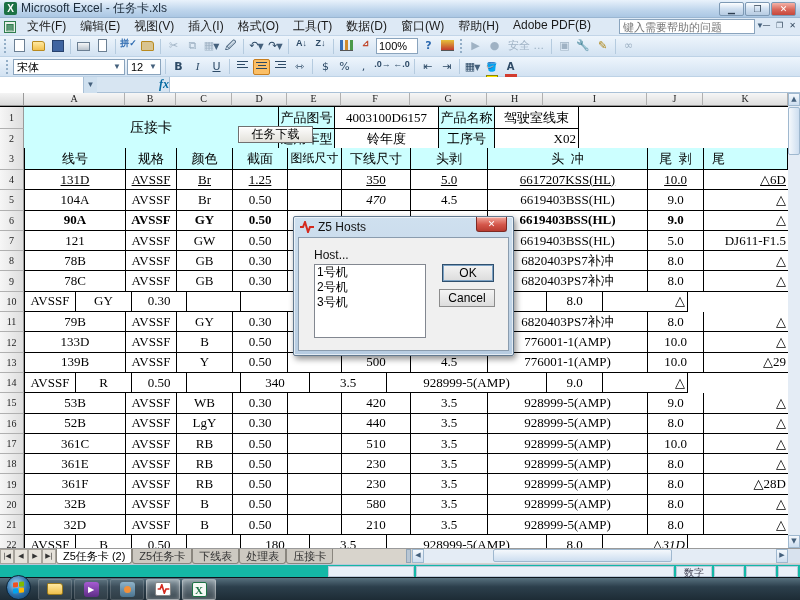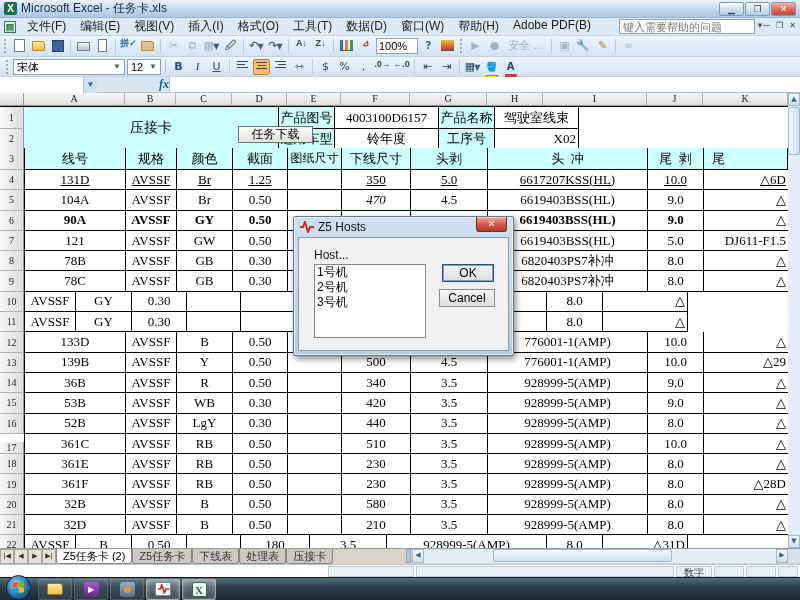--- a/index.html
+++ b/index.html
@@ -119,21 +119,21 @@
     font:11px/14px "Liberation Sans",sans-serif; background:#cdc9c1; color:#333;
     border-radius:0 0 3px 3px; flex:none; white-space:nowrap; }
   .tab.active { background:#fff; color:#000; }
   .hscroll { position:absolute; left:412px; top:549px; width:376px; height:14px;
     background:#e4ecf5; display:flex; }
   .hthumb { position:absolute; left:81px; top:0; width:179px; height:13px;
     background:linear-gradient(#f4f8fc,#cddef0); border:1px solid #9fb8cf; border-radius:2px; }
   .hsplit { position:absolute; left:406px; top:549px; width:5px; height:14px; background:#b8c6d4; border:1px solid #8fa4b8; }
   .szcorner { position:absolute; left:788px; top:549px; width:12px; height:14px; background:#d8e2ee; }
 
-  .statusbar { left:0; top:564px; width:800px; height:23px; background:#ffffff;
+  .statusbar { left:0; top:564px; width:800px; height:23px; background:#14b8a6;
     border-top:1px solid #b8c6d8; font:10px/12px "Liberation Sans",sans-serif; color:#445; }
   .seg { position:absolute; top:1px; height:11px; border:1px solid #bccadb; background:#e9f0f8; }
 
   
   .dialog { left:293px; top:216px; width:221px; height:140px;
     background:linear-gradient(#cfe0ef,#b7cce1); border:1px solid #62798f;
     box-shadow:2px 3px 6px rgba(0,0,0,.45), inset 0 0 0 1px rgba(255,255,255,.6);
     border-radius:2px; z-index:50; }
   .dlg-title { height:19px; display:flex; align-items:center; padding-left:6px; gap:4px;
     font-size:12px; color:#111; }
@@ -501,20 +501,21 @@
             <div class="cell" style="width: 69px;"></div>
             <div class="cell" style="width: 77px;"></div>
             <div class="cell" style="width: 160px;">6820403PS7补冲</div>
             <div class="cell" style="width: 56px;">8.0</div>
             <div class="cell right" style="width: 85px;">△</div>
           </div>
         </div>
         <div class="srow" style="height: 20.3px;">
           <div class="rowh">11</div>
           <div class="cells" style="height: 20.3px;">
+            <div class="cell" style="width: 101px;">79B</div>
             <div class="cell" style="width: 51px;">AVSSF</div>
             <div class="cell" style="width: 56px;">GY</div>
             <div class="cell" style="width: 55px;">0.30</div>
             <div class="cell" style="width: 54px;"></div>
             <div class="cell" style="width: 69px;"></div>
             <div class="cell" style="width: 77px;"></div>
             <div class="cell" style="width: 160px;">6820403PS7补冲</div>
             <div class="cell" style="width: 56px;">8.0</div>
             <div class="cell right" style="width: 85px;">△</div>
           </div>
@@ -545,21 +546,20 @@
             <div class="cell" style="width: 69px;">500</div>
             <div class="cell" style="width: 77px;">4.5</div>
             <div class="cell" style="width: 160px;">776001-1(AMP)</div>
             <div class="cell" style="width: 56px;">10.0</div>
             <div class="cell right" style="width: 85px;">△29</div>
           </div>
         </div>
         <div class="srow" style="height: 20.3px;">
           <div class="rowh">14</div>
           <div class="cells" style="height: 20.3px;">
-            <div class="cell" style="width: 101px;">36B</div>
             <div class="cell" style="width: 51px;">AVSSF</div>
             <div class="cell" style="width: 56px;">R</div>
             <div class="cell" style="width: 55px;">0.50</div>
             <div class="cell" style="width: 54px;"></div>
             <div class="cell" style="width: 69px;">340</div>
             <div class="cell" style="width: 77px;">3.5</div>
             <div class="cell" style="width: 160px;">928999-5(AMP)</div>
             <div class="cell" style="width: 56px;">9.0</div>
             <div class="cell right" style="width: 85px;">△</div>
           </div>
@@ -587,21 +587,21 @@
             <div class="cell" style="width: 56px;">LgY</div>
             <div class="cell" style="width: 55px;">0.30</div>
             <div class="cell" style="width: 54px;"></div>
             <div class="cell" style="width: 69px;">440</div>
             <div class="cell" style="width: 77px;">3.5</div>
             <div class="cell" style="width: 160px;">928999-5(AMP)</div>
             <div class="cell" style="width: 56px;">8.0</div>
             <div class="cell right" style="width: 85px;">△</div>
           </div>
         </div>
-        <div class="srow" style="height: 20.3px; align-items: flex-end;">
+        <div class="srow" style="height: 20.3px;">
           <div class="rowh">17</div>
           <div class="cells" style="height: 20.3px;">
             <div class="cell" style="width: 101px;">361C</div>
             <div class="cell" style="width: 51px;">AVSSF</div>
             <div class="cell" style="width: 56px;">RB</div>
             <div class="cell" style="width: 55px;">0.50</div>
             <div class="cell" style="width: 54px;"></div>
             <div class="cell" style="width: 69px;">510</div>
             <div class="cell" style="width: 77px;">3.5</div>
             <div class="cell" style="width: 160px;">928999-5(AMP)</div>
@@ -673,21 +673,21 @@
           <div class="rowh">22</div>
           <div class="cells" style="height: 20.3px;">
             <div class="cell" style="width: 51px;">AVSSF</div>
             <div class="cell" style="width: 56px;">B</div>
             <div class="cell" style="width: 55px;">0.50</div>
             <div class="cell" style="width: 54px;"></div>
             <div class="cell" style="width: 69px;">180</div>
             <div class="cell" style="width: 77px;">3.5</div>
             <div class="cell" style="width: 160px;">928999-5(AMP)</div>
             <div class="cell" style="width: 56px;">8.0</div>
-            <div class="cell right" style="width: 85px;">△31D</div>
+            <div class="cell right" style="width: 85px; font-style: italic;">△31D</div>
           </div>
         </div>
       </div>
   </div>
 </div>
 
 <div class="abs taskbtn" style="left:238px;top:126px">任务下载</div>
 
 <div class="abs vscroll">
   <div class="sbtn">▲</div>

